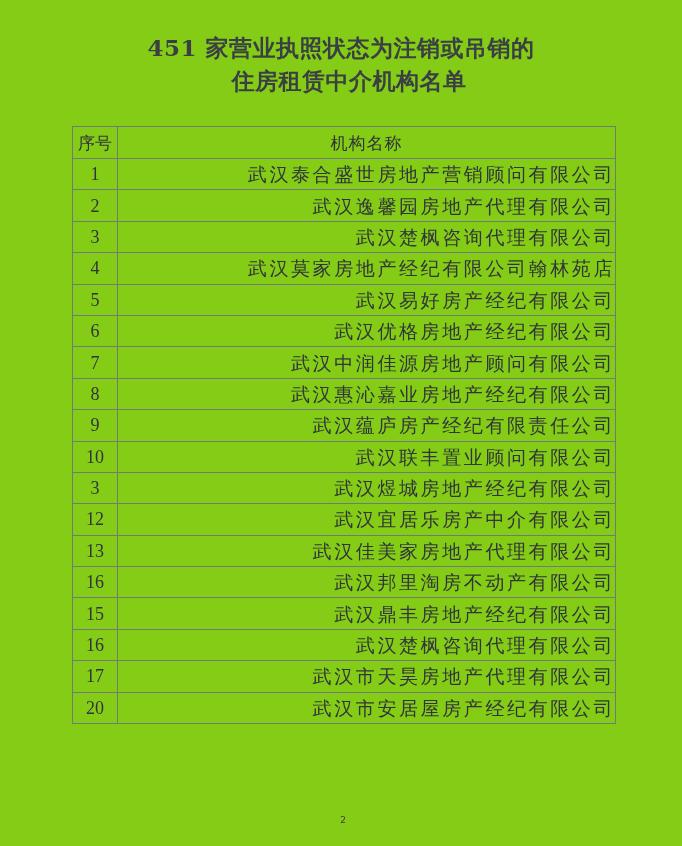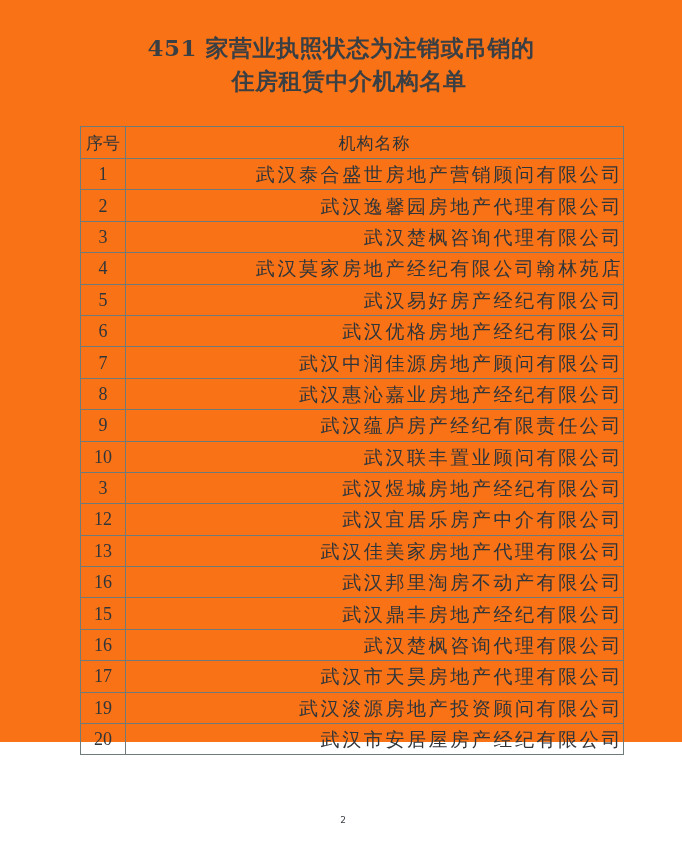--- a/index.html
+++ b/index.html
@@ -11,41 +11,41 @@
       width: 682px;
       height: 846px;
       position: relative;
       overflow: hidden;
       font-family: "DejaVu Serif", "Liberation Serif", serif;
       color: #2b2f33;
     }
     .page {
       position: absolute;
       left: 0; top: 0;
-      width: 682px; height: 742px;
-      background: #f97316;
+      width: 682px; height: 846px;
+      background: #84cc16;
     }
     .title {
       position: absolute;
       left: 0;
       width: 682px;
       text-align: center;
       font-family: "DejaVu Serif", "Liberation Serif", serif;
       font-weight: bold;
       font-size: 23px;
       color: #3a3f44;
       letter-spacing: 0.5px;
       white-space: nowrap;
     }
     .title.line1 { top: 33px; }
     .title.line2 { top: 66px; padding-left: 8px; }
 
     table.list {
       position: absolute;
-      left: 80px;
+      left: 72px;
       top: 126px;
       width: 543px;
       border-collapse: collapse;
       table-layout: fixed;
     }
     table.list col.c-idx { width: 45px; }
     table.list col.c-name { width: 498px; }
     table.list th, table.list td {
       border: 1.3px solid #6f7b7a;
       padding: 0;
@@ -173,24 +173,20 @@
       </tr>
       <tr>
         <td class="idx">16</td>
         <td class="name">武汉楚枫咨询代理有限公司</td>
       </tr>
       <tr>
         <td class="idx">17</td>
         <td class="name">武汉市天昊房地产代理有限公司</td>
       </tr>
       <tr>
-        <td class="idx">19</td>
-        <td class="name">武汉浚源房地产投资顾问有限公司</td>
-      </tr>
-      <tr>
         <td class="idx">20</td>
         <td class="name">武汉市安居屋房产经纪有限公司</td>
       </tr>
     </tbody>
   </table>
 
   <div class="page-number">2</div>
 </div>
 
 </body></html>

